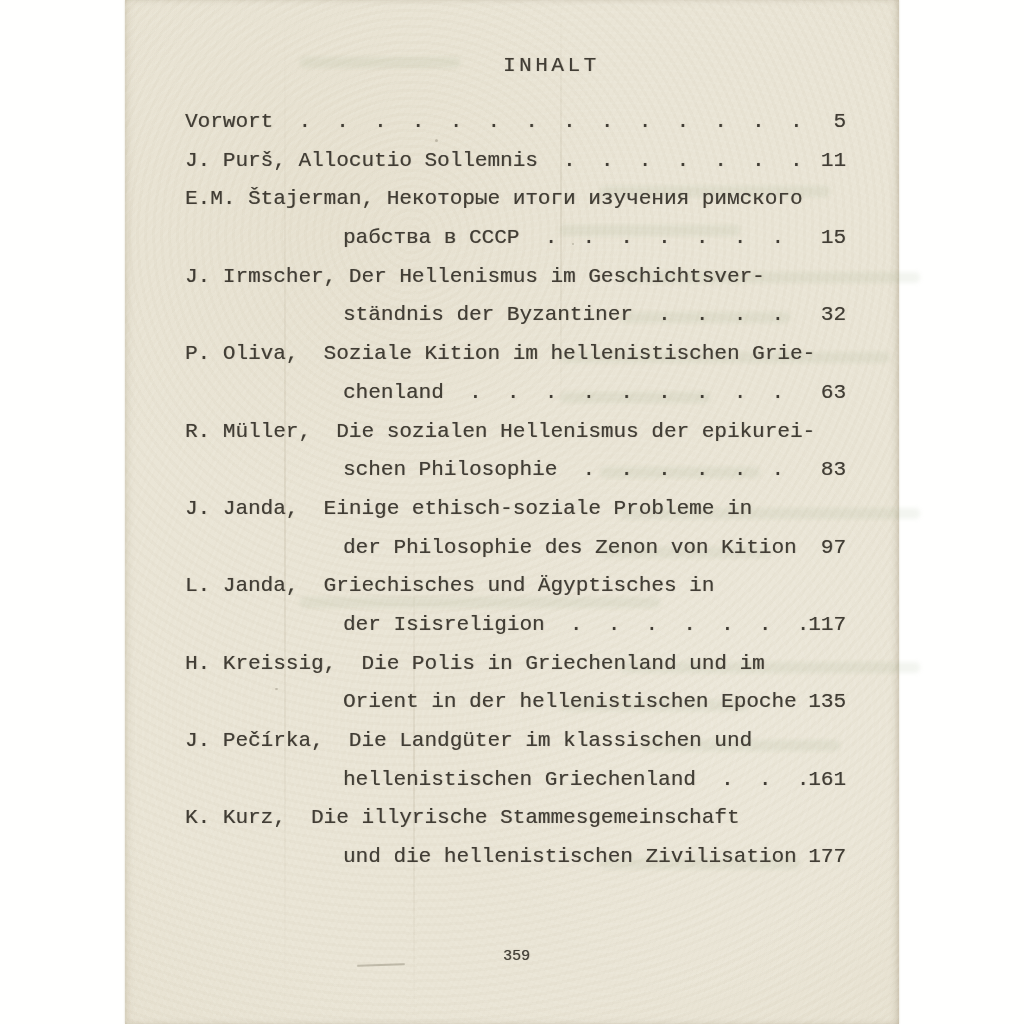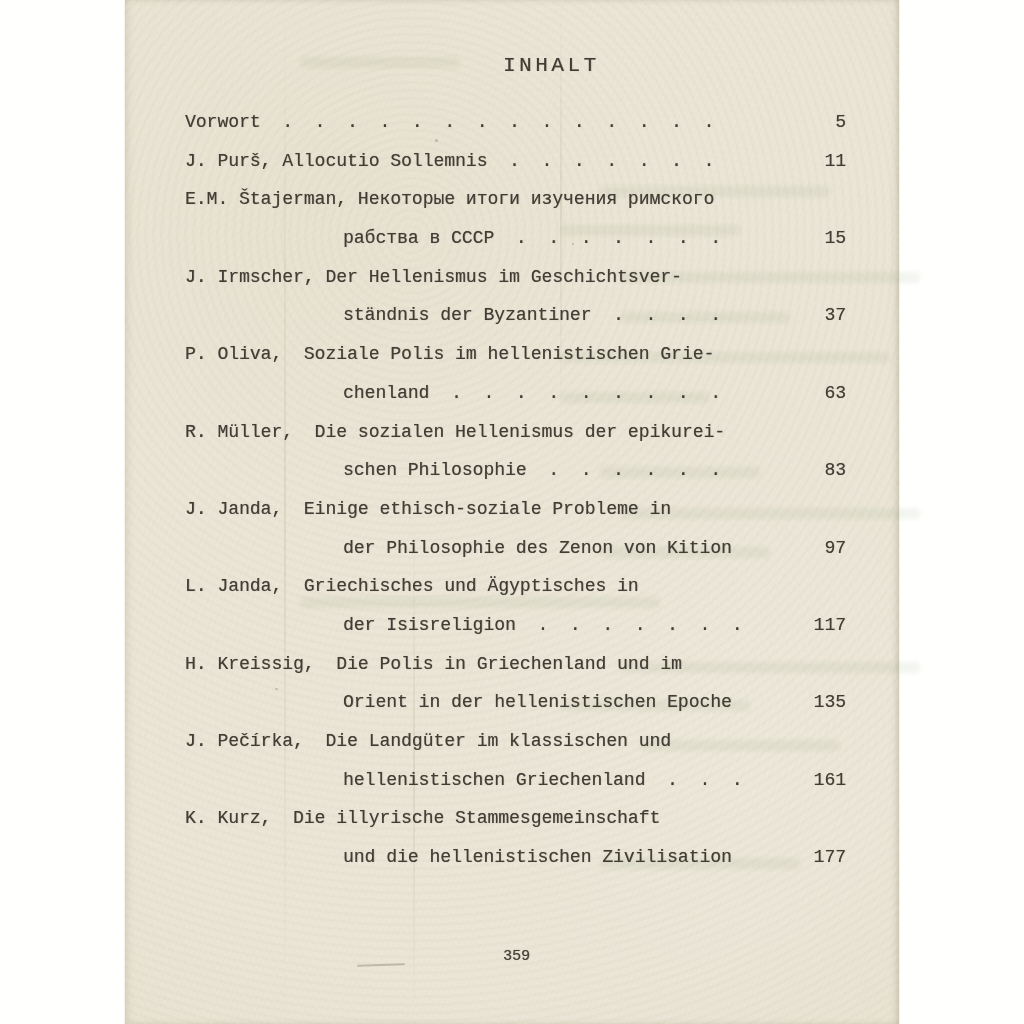--- a/index.html
+++ b/index.html
@@ -84,21 +84,21 @@
   .toc {
     position: absolute;
     left: 0;
     top: 103px;
     width: 100%;
   }
   .toc .line {
     position: relative;
     height: 38.7px;
     line-height: 38.7px;
-    font-size: 18px;
+    font-size: 21px;
     white-space: pre;
   }
   .toc .line .txt {
     position: absolute;
     left: 60px;
     white-space: pre;
   }
   .toc .line.l1 .txt { left: 218px; text-align: center; }
   .toc .line .pg {
     position: absolute;
@@ -158,22 +158,22 @@
   <div class="pencil-dash"></div>
 
   <div class="page-title ink">INHALT</div>
 
   <div class="toc ink" id="toc">
       <div class="line"><span class="txt">Vorwort  .  .  .  .  .  .  .  .  .  .  .  .  .  .</span><span class="pg">5</span></div>
       <div class="line"><span class="txt">J. Purš, Allocutio Sollemnis  .  .  .  .  .  .  .</span><span class="pg">11</span></div>
       <div class="line"><span class="txt">E.M. Štajerman, Некоторые итоги изучения римского</span></div>
       <div class="line l1"><span class="txt">рабства в СССР  .  .  .  .  .  .  .</span><span class="pg">15</span></div>
       <div class="line"><span class="txt">J. Irmscher, Der Hellenismus im Geschichtsver-</span></div>
-      <div class="line l1"><span class="txt">ständnis der Byzantiner  .  .  .  .</span><span class="pg">37</span></div>
-      <div class="line"><span class="txt">P. Oliva,  Soziale Polis im hellenistischen Grie-</span></div>
+      <div class="line l1"><span class="txt">ständnis der Byzantiner  .  .  .  .</span><span class="pg">32</span></div>
+      <div class="line"><span class="txt">P. Oliva,  Soziale Kition im hellenistischen Grie-</span></div>
       <div class="line l1"><span class="txt">chenland  .  .  .  .  .  .  .  .  .</span><span class="pg">63</span></div>
       <div class="line"><span class="txt">R. Müller,  Die sozialen Hellenismus der epikurei-</span></div>
       <div class="line l1"><span class="txt">schen Philosophie  .  .  .  .  .  .</span><span class="pg">83</span></div>
       <div class="line"><span class="txt">J. Janda,  Einige ethisch-soziale Probleme in</span></div>
       <div class="line l1"><span class="txt">der Philosophie des Zenon von Kition</span><span class="pg">97</span></div>
       <div class="line"><span class="txt">L. Janda,  Griechisches und Ägyptisches in</span></div>
       <div class="line l1"><span class="txt">der Isisreligion  .  .  .  .  .  .  .</span><span class="pg">117</span></div>
       <div class="line"><span class="txt">H. Kreissig,  Die Polis in Griechenland und im</span></div>
       <div class="line l1"><span class="txt">Orient in der hellenistischen Epoche</span><span class="pg">135</span></div>
       <div class="line"><span class="txt">J. Pečírka,  Die Landgüter im klassischen und</span></div>

